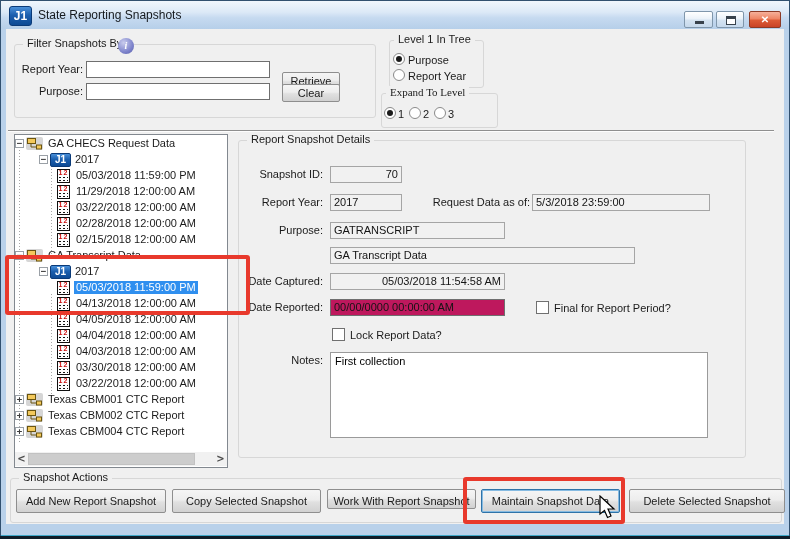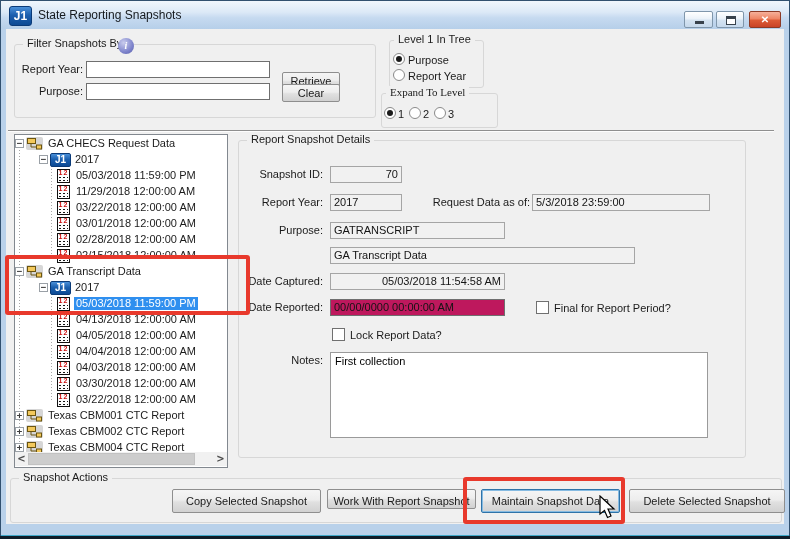--- a/index.html
+++ b/index.html
@@ -163,27 +163,20 @@
           <span class="ct">12</span>
           <span class="cg"></span>
         </span>
       <span class="tlbl">03/22/2018 12:00:00 AM</span>
     </div>
     <div class="trow lvl2">
       <span class="ico cal">
           <span class="ct">12</span>
           <span class="cg"></span>
         </span>
-      <span class="tlbl">03/01/2018 12:00:00 AM</span>
-    </div>
-    <div class="trow lvl2">
-      <span class="ico cal">
-          <span class="ct">12</span>
-          <span class="cg"></span>
-        </span>
       <span class="tlbl">02/28/2018 12:00:00 AM</span>
     </div>
     <div class="trow lvl2">
       <span class="ico cal">
           <span class="ct">12</span>
           <span class="cg"></span>
         </span>
       <span class="tlbl">02/15/2018 12:00:00 AM</span>
     </div>
     <div class="trow lvl0">
@@ -314,20 +307,21 @@
 
   <div class="checkbox" style="left:332px;top:328px;"></div>
   <div class="lbl-r" style="left:350px;top:329px;text-align:left;">Lock Report Data?</div>
 
   <div class="lbl-r" style="left:223px;top:354px;width:100px;">Notes:</div>
   <textarea class="notesbox" style="">First collection</textarea>
 
   <div class="groupbox" style="left:10px;top:478px;width:772px;height:45px;">
     <span class="glabel">Snapshot Actions</span>
   </div>
+  <div class="btn" style="left:16px;top:489px;width:150px;height:24px;line-height:22px;">Add New Report Snapshot</div>
   <div class="btn" style="left:172px;top:489px;width:149px;height:24px;line-height:22px;">Copy Selected Snapshot</div>
   <div class="btn" style="left:327px;top:489px;width:149px;height:20px;line-height:22px;">Work With Report Snapshot</div>
   <div class="btn focused" style="left:481px;top:489px;width:139px;height:24px;line-height:22px;">Maintain Snapshot Data</div>
   <div class="btn" style="left:629px;top:489px;width:156px;height:24px;line-height:22px;">Delete Selected Snapshot</div>
 
   <div class="ann" style="left:5px;top:255px;width:245px;height:60px;"></div>
   <div class="ann" style="left:463px;top:477px;width:162px;height:47px;"></div>
 
   <svg class="cursor" style="left:598px;top:495px;" width="18" height="26" viewBox="0 0 18 26">
     <path d="M2 1 L2 19 L6.5 15.5 L9.5 22.5 L13 21 L10 14 L16 14 Z" fill="#ffffff" stroke="#000000" stroke-width="1.2"></path>

